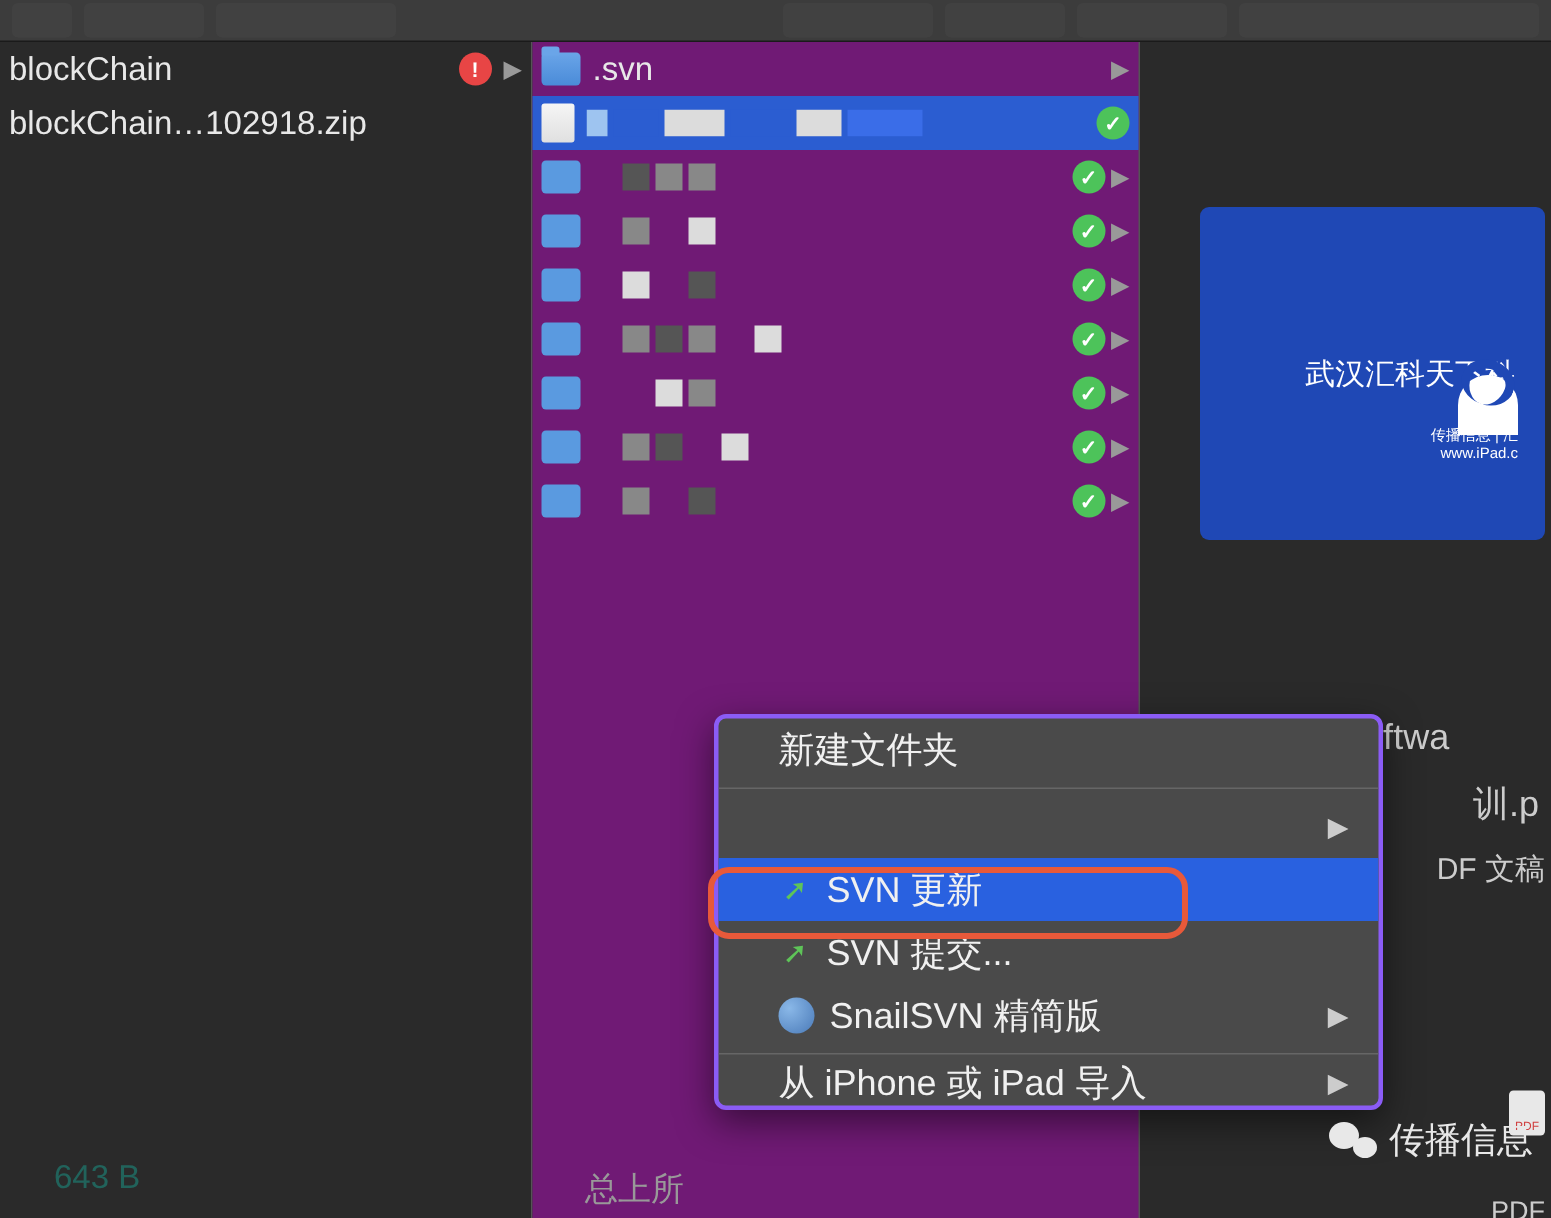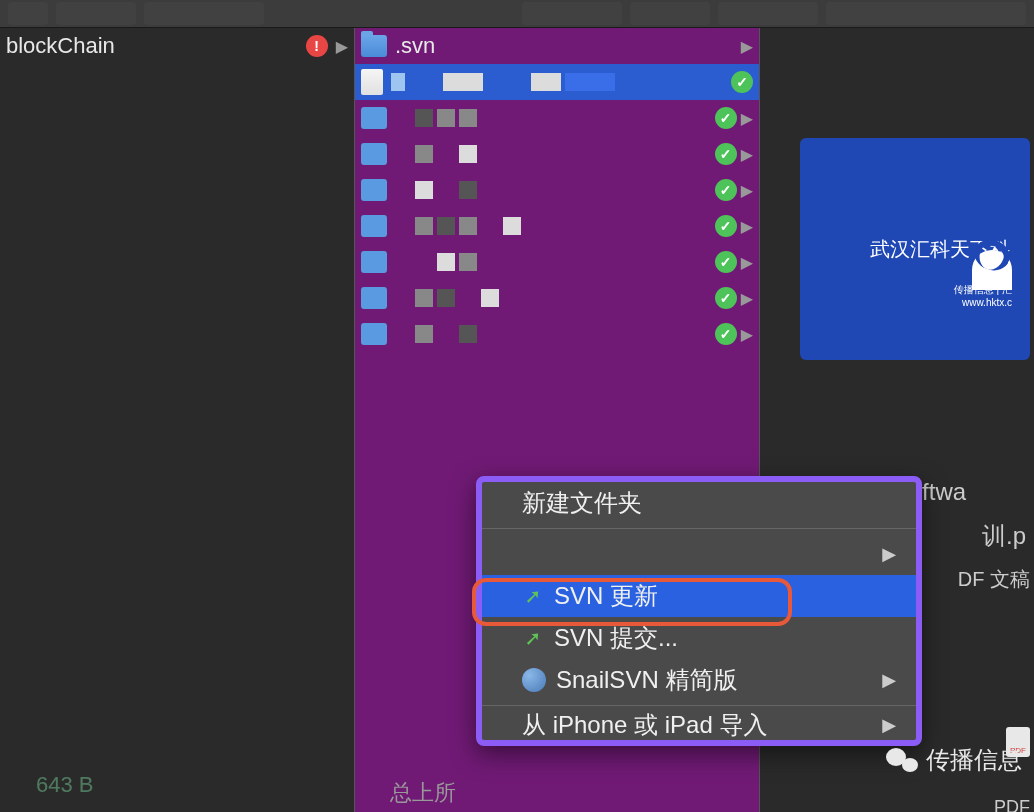--- a/index.html
+++ b/index.html
@@ -220,21 +220,21 @@
       font-size: 18px;
       margin-top: 40px;
     }
     
     .context-menu {
       position: absolute;
       left: 476px;
       top: 476px;
       width: 446px;
       background: #4a4a4a;
-      border: 6px solid #8b5cf6;
+      border: 3px solid #8b5cf6;
       border-radius: 8px;
       box-shadow: 0 8px 24px rgba(0,0,0,0.5);
       overflow: hidden;
       z-index: 100;
     }
     .menu-item {
       display: flex;
       align-items: center;
       height: 42px;
       padding: 0 40px;
@@ -310,21 +310,21 @@
       bottom: 4px;
       left: 390px;
       font-size: 22px;
       color: #999;
     }
     .size-text {
       position: absolute;
       bottom: 14px;
       left: 36px;
       font-size: 22px;
-      color: #86efac;
+      color: #14b8a6;
       opacity: 0.4;
     }
   </style>
 </head>
 <body>
 
 <div class="toolbar">
   <div class="toolbar-group" style="width:40px"></div>
   <div class="toolbar-group" style="width:80px"></div>
   <div class="toolbar-group" style="width:120px"></div>
@@ -334,20 +334,23 @@
   <div class="toolbar-group" style="width:200px"></div>
 </div>
 
 <div class="main">
 
   <div class="col col-left">
     <div class="row">
       <span class="row-label">blockChain</span>
       <span class="status-badge red">!</span>
       <span class="arrow">▶</span>
+    </div>
+    <div class="row">
+      <span class="row-label">blockChain…102918.zip</span>
     </div>
   </div>
 
   <div class="col col-mid">
     <div class="row">
       <span class="folder-icon"></span>
       <span class="row-label">.svn</span>
       <span class="arrow">▶</span>
     </div>
     <div class="row selected">
@@ -437,21 +440,21 @@
       <span class="arrow">▶</span>
     </div>
   </div>
 
   <div class="col-right">
     <div class="preview-card">
       <div class="preview-title">武汉汇科天下科</div>
       <div class="preview-logo"></div>
       <div class="preview-sub">
         <div>传播信息 | 汇</div>
-        <div>www.hktx.c</div>
+        <div>www.iPad.c</div>
       </div>
     </div>
     <div class="file-meta">
       <div class="title">
         <span>101</span> <span>JIRASoftwa</span>
       </div>
       <div class="title" style="text-align:right;padding-right:8px">训.p</div>
       <div class="subtitle" style="text-align:right;padding-right:4px">DF 文稿</div>
       <div class="tags-row">
         <span class="tag-btn">标签</span>

